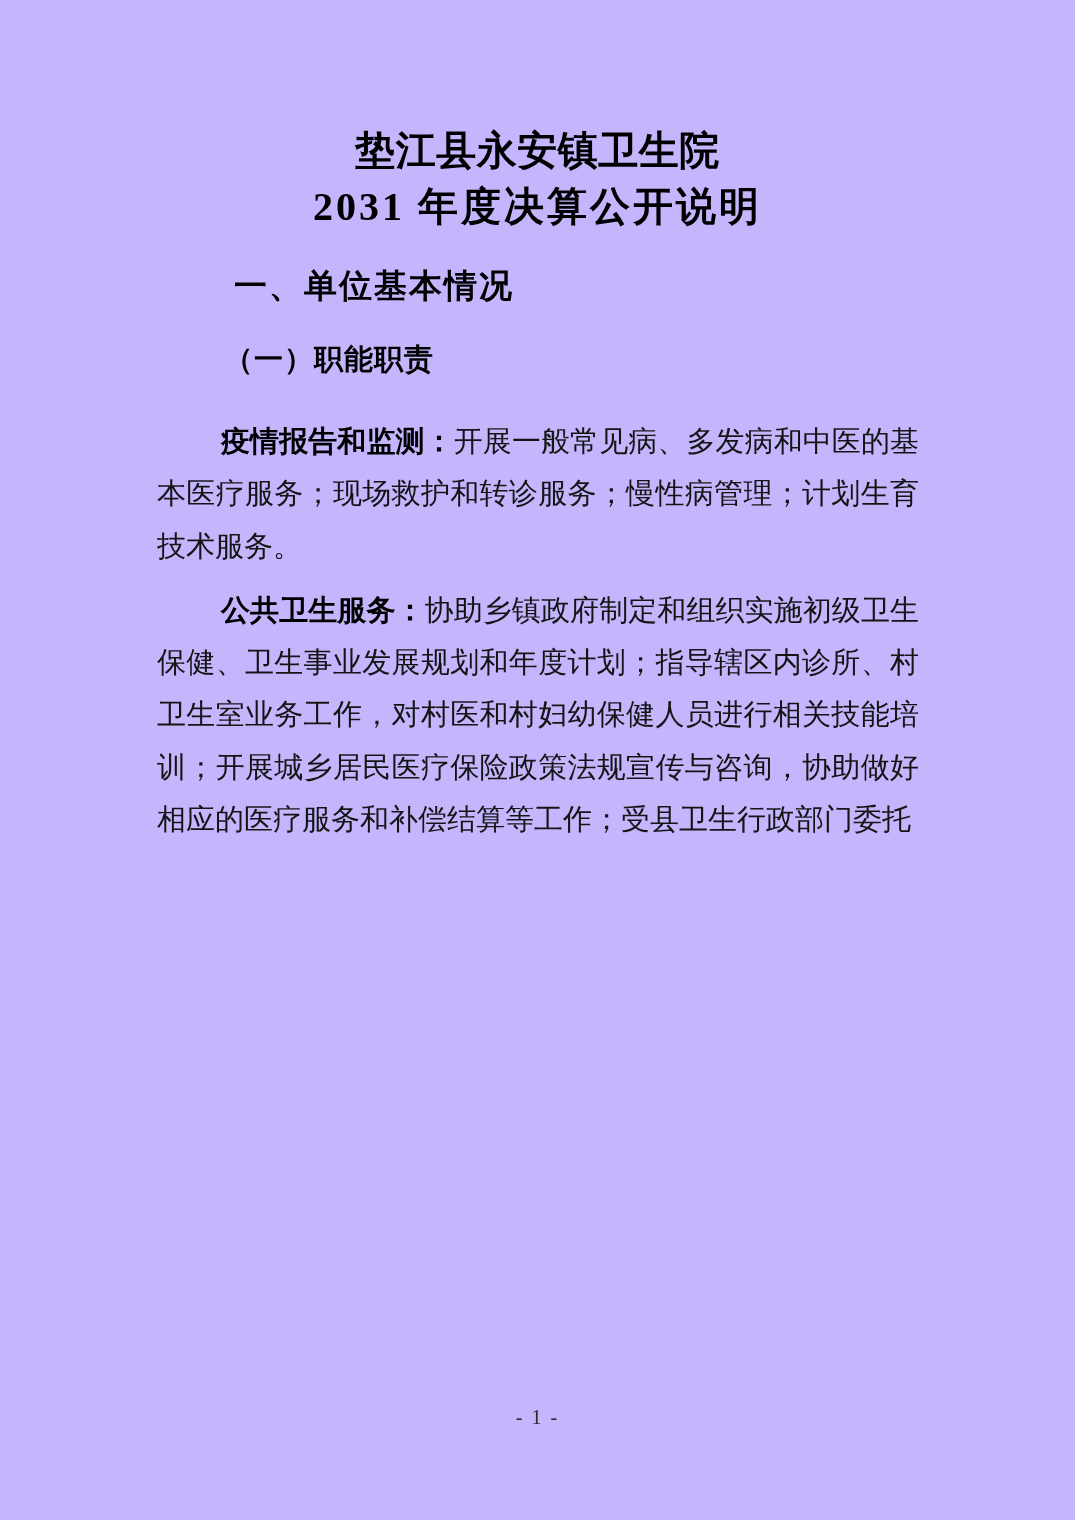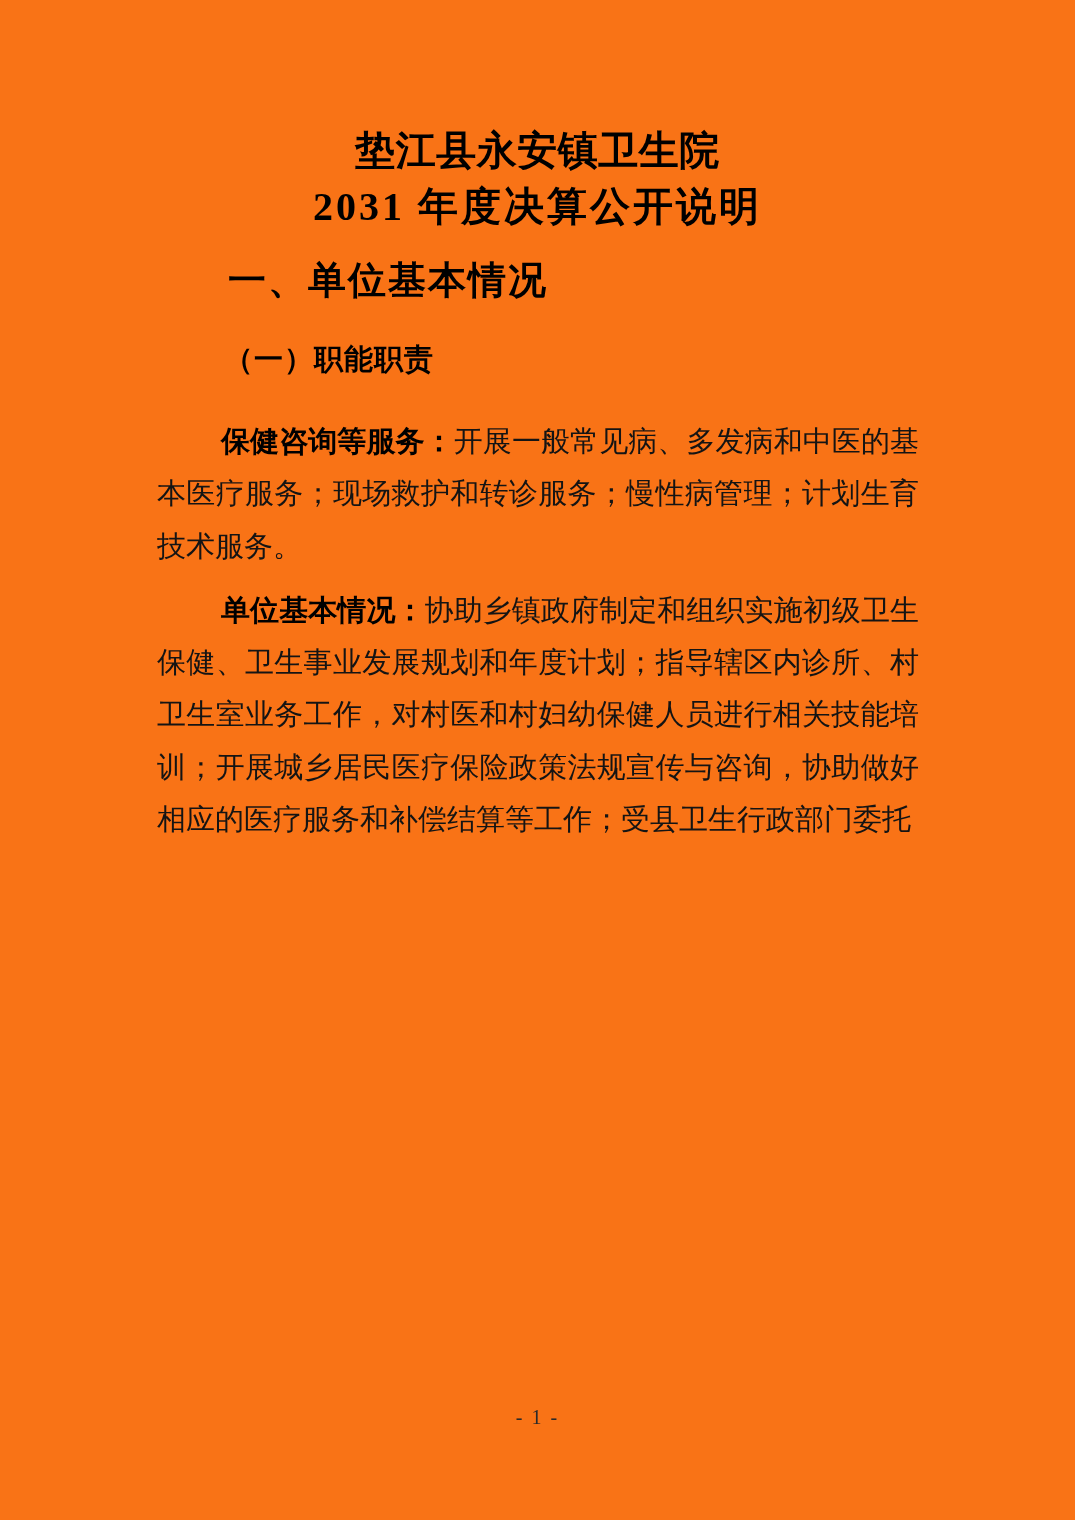--- a/index.html
+++ b/index.html
@@ -4,21 +4,21 @@
 <style>
   html, body {
     margin: 0;
     padding: 0;
     background: #ffffff;
   }
   .page {
     position: relative;
     width: 1075px;
     height: 1520px;
-    background: #f97316;
+    background: #c4b5fd;
     color: #141414;
     font-family: "Liberation Serif", "DejaVu Serif", serif;
     overflow: hidden;
   }
   .doc-title {
     position: absolute;
     left: 0;
     right: 0;
     text-align: center;
     font-size: 40px;
@@ -33,26 +33,26 @@
   }
   .doc-title.line2 {
     top: 183px;
     letter-spacing: 3px;
   }
   .section-heading {
     position: absolute;
     top: 249px;
     left: 217px;
     font-family: "Liberation Sans", "DejaVu Sans", sans-serif;
-    font-size: 38px;
+    font-size: 33px;
     font-weight: 700;
     color: #000000;
     letter-spacing: 2px;
     line-height: 40px;
-    margin: 11px;
+    margin: 17px;
     white-space: nowrap;
   }
   .subsection-heading {
     position: absolute;
     top: 324px;
     left: 208px;
     font-size: 29px;
     font-weight: 700;
     color: #000000;
     letter-spacing: 1px;
@@ -101,21 +101,21 @@
 
   <div class="doc-title line2">2031 年度决算公开说明</div>
 
   <h2 class="section-heading">一、单位基本情况</h2>
 
   <h3 class="subsection-heading">（一）职能职责</h3>
 
   <div class="body-text">
 
 
-    <p class="para sp-a"><span class="lead">保健咨询等服务：</span><span>开展一般常见病、多发病和中医的基本医疗服务；现场救护和转诊服务；慢性病管理；计划生育技术服务。</span></p>
+    <p class="para sp-a"><span class="lead">疫情报告和监测：</span><span>开展一般常见病、多发病和中医的基本医疗服务；现场救护和转诊服务；慢性病管理；计划生育技术服务。</span></p>
 
-    <p class="para sp-b"><span class="lead">单位基本情况：</span><span>协助乡镇政府制定和组织实施初级卫生保健、卫生事业发展规划和年度计划；指导辖区内诊所、村卫生室业务工作，对村医和村妇幼保健人员进行相关技能培训；开展城乡居民医疗保险政策法规宣传与咨询，协助做好相应的医疗服务和补偿结算等工作；受县卫生行政部门委托</span></p>
+    <p class="para sp-b"><span class="lead">公共卫生服务：</span><span>协助乡镇政府制定和组织实施初级卫生保健、卫生事业发展规划和年度计划；指导辖区内诊所、村卫生室业务工作，对村医和村妇幼保健人员进行相关技能培训；开展城乡居民医疗保险政策法规宣传与咨询，协助做好相应的医疗服务和补偿结算等工作；受县卫生行政部门委托</span></p>
 
   </div>
 
   <div class="page-number">- 1 -</div>
 
 </div>
 
 </body></html>

